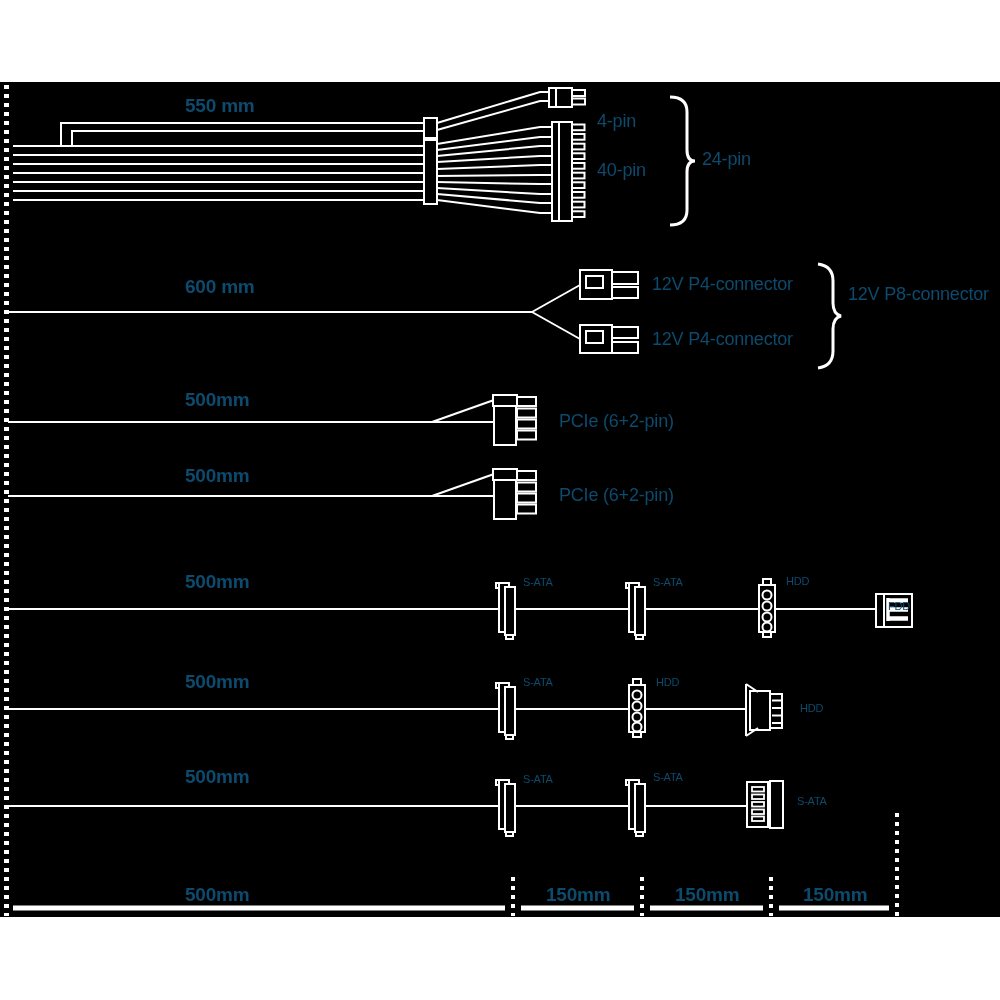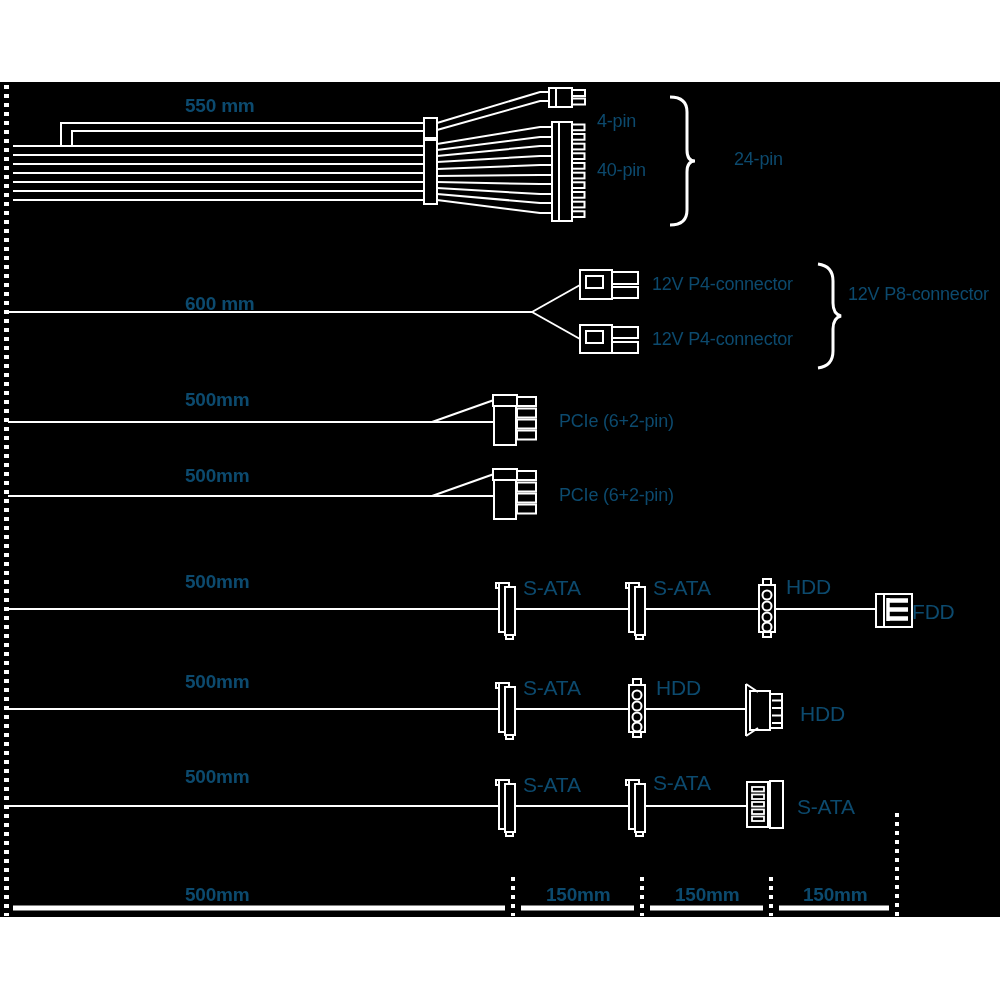--- a/index.html
+++ b/index.html
@@ -9,21 +9,21 @@
     font-family:"Liberation Sans",sans-serif;
   }
   .canvas-wrap{position:absolute;left:0;top:0;width:1000px;height:1000px;}
   svg{position:absolute;left:0;top:0;}
   .lbl{
     position:absolute;color:#0c4a6e;line-height:1;white-space:nowrap;
     font-family:Liberation Sans, sans-serif;letter-spacing:-0.2px;
   }
   .len{font-weight:bold;font-size:19px;}
   .mid{font-weight:normal;font-size:18px;}
-  .small{font-weight:normal;font-size:21px;}
+  .small{font-weight:normal;font-size:11px;}
 </style>
 </head>
 <body>
 
 <div class="canvas-wrap">
 
 <svg width="1000" height="1000" viewBox="0 0 1000 1000" fill="none" stroke="#ffffff" stroke-width="2">
 
   <rect x="0" y="82" width="1000" height="835" fill="#000000" stroke="none"></rect>
 
@@ -216,38 +216,38 @@
     <line x1="513" y1="877" x2="513" y2="916" stroke-width="4" stroke-dasharray="4 5"></line>
     <line x1="642" y1="877" x2="642" y2="916" stroke-width="4" stroke-dasharray="4 5"></line>
     <line x1="771" y1="877" x2="771" y2="916" stroke-width="4" stroke-dasharray="4 5"></line>
     <path d="M13,908H505 M521,908H634 M650,908H763 M779,908H889" stroke-width="5"></path>
   </g>
 </svg>
 
 <div class="lbl len" style="left:185px;top:96px;">550 mm</div>
 <div class="lbl mid" style="left:597px;top:112px;">4-pin</div>
 <div class="lbl mid" style="left:597px;top:161px;">40-pin</div>
-<div class="lbl mid" style="left:734px;top:150px;">24-pin</div>
-
-<div class="lbl len" style="left:185px;top:294px;">600 mm</div>
+<div class="lbl mid" style="left:702px;top:150px;">24-pin</div>
+
+<div class="lbl len" style="left:185px;top:277px;">600 mm</div>
 <div class="lbl mid" style="left:652px;top:275px;">12V P4-connector</div>
 <div class="lbl mid" style="left:652px;top:330px;">12V P4-connector</div>
 <div class="lbl mid" style="left:848px;top:285px;">12V P8-connector</div>
 
 <div class="lbl len" style="left:185px;top:390px;">500mm</div>
 <div class="lbl mid" style="left:559px;top:412px;">PCIe (6+2-pin)</div>
 
 <div class="lbl len" style="left:185px;top:466px;">500mm</div>
 <div class="lbl mid" style="left:559px;top:486px;">PCIe (6+2-pin)</div>
 
 <div class="lbl len" style="left:185px;top:572px;">500mm</div>
 <div class="lbl small" style="left:523px;top:577px;">S-ATA</div>
 <div class="lbl small" style="left:653px;top:577px;">S-ATA</div>
 <div class="lbl small" style="left:786px;top:576px;">HDD</div>
-<div class="lbl small" style="left:912px;top:601px;">FDD</div>
+<div class="lbl small" style="left:888px;top:601px;">FDD</div>
 
 <div class="lbl len" style="left:185px;top:672px;">500mm</div>
 <div class="lbl small" style="left:523px;top:677px;">S-ATA</div>
 <div class="lbl small" style="left:656px;top:677px;">HDD</div>
 <div class="lbl small" style="left:800px;top:703px;">HDD</div>
 
 <div class="lbl len" style="left:185px;top:767px;">500mm</div>
 <div class="lbl small" style="left:523px;top:774px;">S-ATA</div>
 <div class="lbl small" style="left:653px;top:772px;">S-ATA</div>
 <div class="lbl small" style="left:797px;top:796px;">S-ATA</div>

